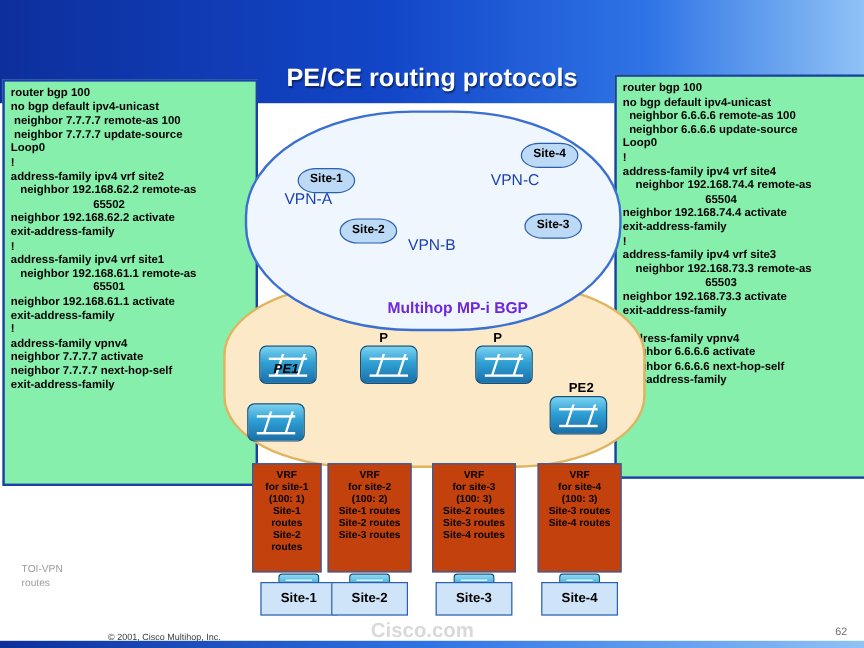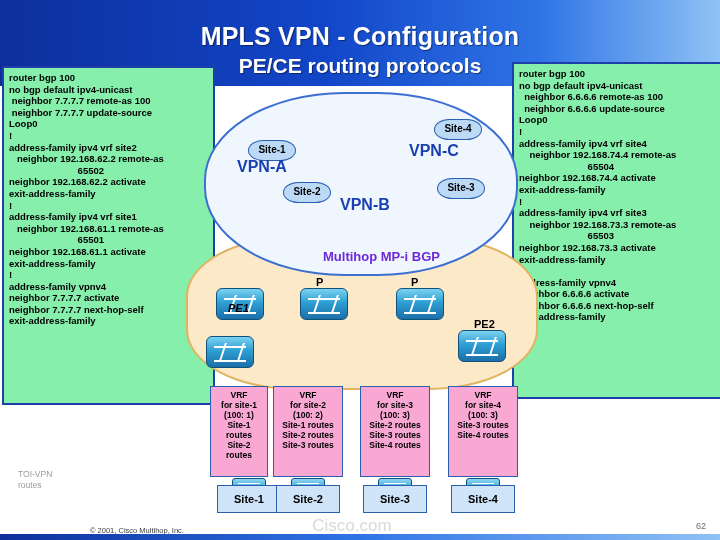--- a/index.html
+++ b/index.html
@@ -44,40 +44,40 @@
     position:absolute;left:186px;top:236px;width:348px;height:150px;
     background:#fbe9c8;border:2px solid #e0b35f;
     border-radius:110px/60px;
   }
   
   .site{
     position:absolute;background:#bcd9f5;border:1.5px solid #2a5fae;
     border-radius:16px/11px;color:#000;font-size:10px;font-weight:bold;
     text-align:center;line-height:18px;width:46px;height:19px;
   }
-  .vpn-label{position:absolute;font-size:16px;font-weight:bold;}
+  .vpn-label{position:absolute;font-size:13px;font-weight:normal;}
   
   .router{
     position:absolute;width:46px;height:30px;border-radius:6px;
     background:linear-gradient(to bottom,#7bd2f0 0%,#2e9fd4 45%,#1b6fa8 100%);
     border:1px solid #10527f;
   }
   .router:before{
     content:"";position:absolute;left:7px;top:9px;width:32px;height:12px;
     border-top:2px solid #ffffff;border-bottom:2px solid #ffffff;
   }
   .router:after{
     content:"";position:absolute;left:15px;top:6px;width:16px;height:18px;
     border-left:2px solid #ffffff;border-right:2px solid #ffffff;
     transform:skewX(-18deg);
   }
   .rlabel{position:absolute;font-size:11px;font-weight:bold;color:#000;}
   
   .vrf{
-    position:absolute;background:#f9a8d4;border:1.5px solid #2a5fae;
+    position:absolute;background:#c2410c;border:1.5px solid #2a5fae;
     font-size:8.5px;line-height:10px;color:#000;text-align:center;
     padding-top:3px;font-weight:bold;
   }
   
   .sitebox{
     position:absolute;width:62px;height:26px;background:#cfe4f9;
     border:1.5px solid #2a5fae;color:#000;font-size:11px;font-weight:bold;
     text-align:center;line-height:26px;
   }
   
@@ -89,29 +89,28 @@
   .sw:before{
     content:"";position:absolute;left:5px;top:4px;width:22px;height:7px;
     border-top:1.5px solid #fff;border-bottom:1.5px solid #fff;
   }
   .mh{
     position:absolute;font-size:13px;font-weight:bold;color:#6d28d9;
   }
   
   .footer-left{position:absolute;left:18px;top:469px;font-size:8.5px;color:#9b9b9b;line-height:11px;}
   .copyright{position:absolute;left:90px;top:526px;font-size:7.5px;color:#3b3b3b;}
-  .ciscocom{position:absolute;left:0;top:516px;width:704px;text-align:center;font-size:17px;color:#d9d9d9;font-weight:normal;}
+  .ciscocom{position:absolute;left:0;top:516px;width:704px;text-align:center;font-size:17px;color:#d9d9d9;font-weight:bold;}
   .pageno{position:absolute;right:14px;top:521px;font-size:9px;color:#6d6d6d;}
   .botbar{position:absolute;left:0;top:534px;width:720px;height:6px;background:linear-gradient(to right,#0d2f9c,#2f74e6,#8fc2f5);}
 </style>
 </head>
 <body>
 
 <div class="title-band">
-  <div class="tline1">MPLS VPN - Configuration</div>
   <div class="tline2">PE/CE routing protocols</div>
 </div>
 
 <div class="cfg" id="cfg-left">router bgp 100
 no bgp default ipv4-unicast
  neighbor 7.7.7.7 remote-as 100
  neighbor 7.7.7.7 update-source
 Loop0
 !
 address-family ipv4 vrf site2

